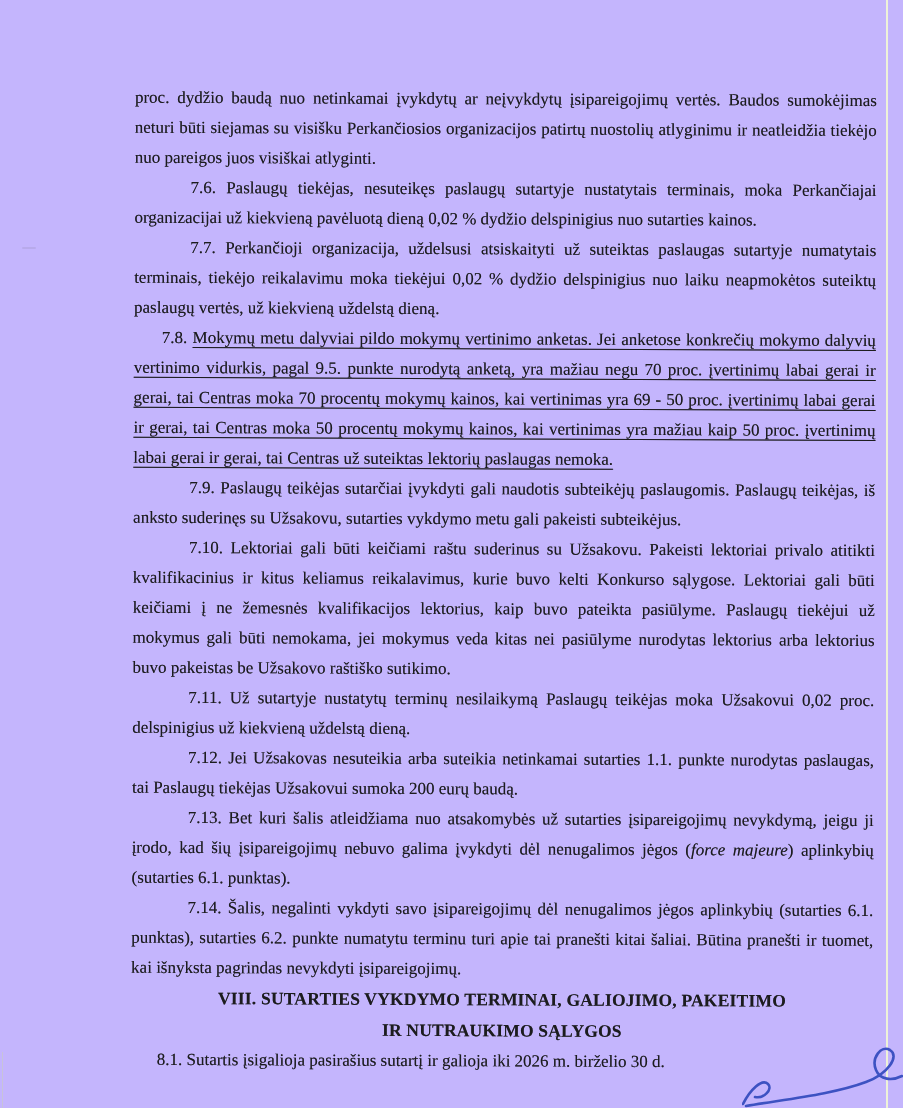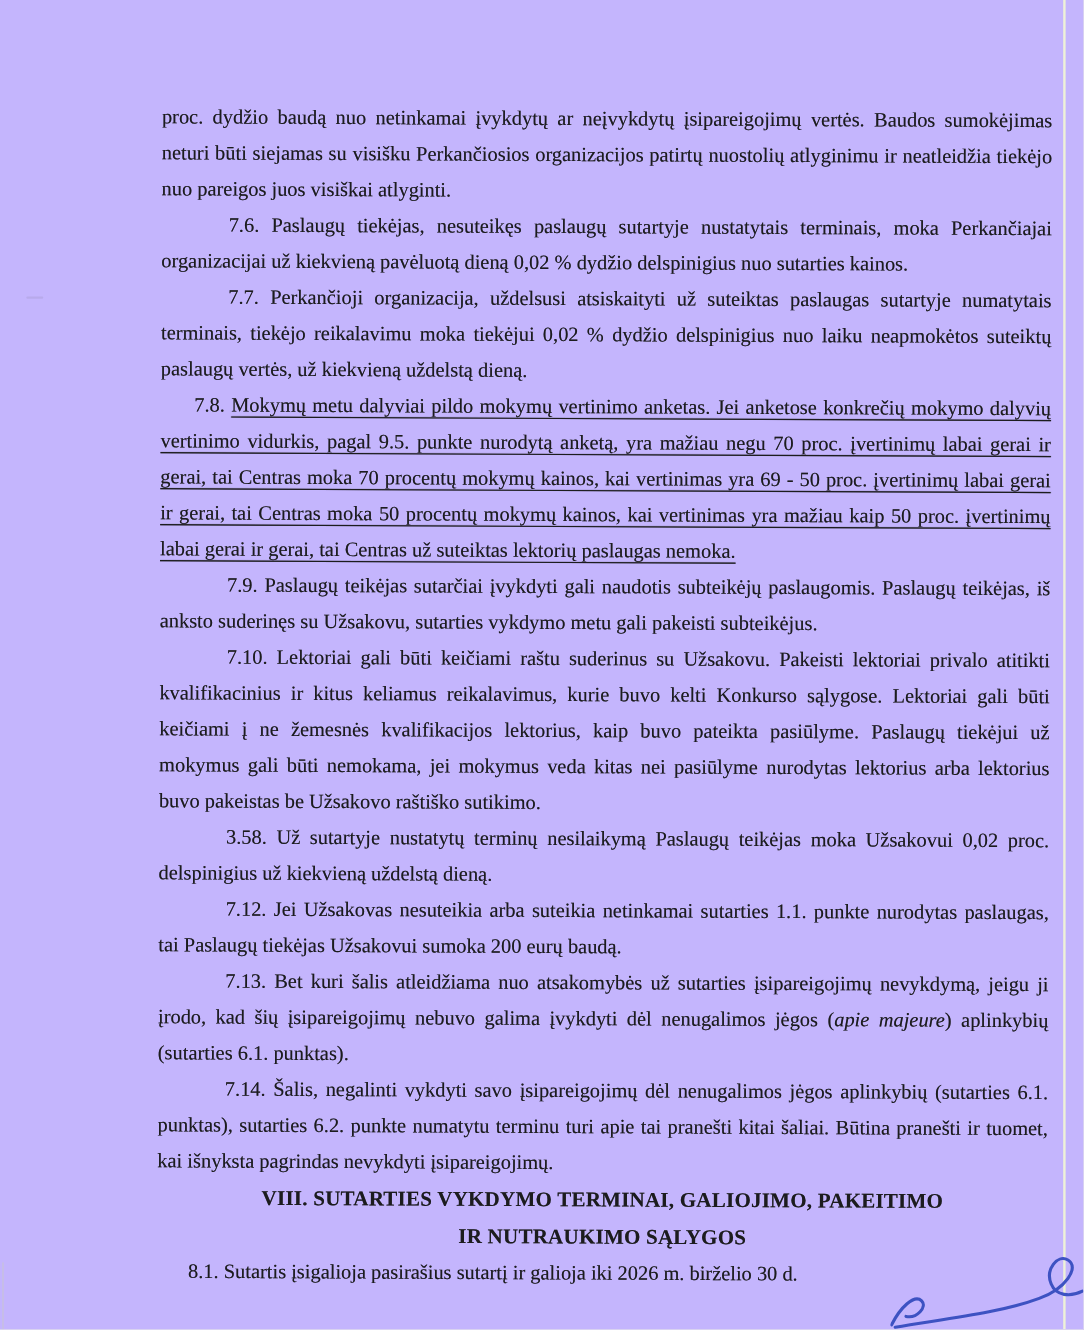--- a/index.html
+++ b/index.html
@@ -60,23 +60,23 @@
   <div class="artifact speck"></div>
 
   <div class="content">
     <div>
         <p class="blk body"><span>proc. dydžio baudą nuo netinkamai įvykdytų ar neįvykdytų įsipareigojimų vertės. Baudos sumokėjimas neturi būti siejamas su visišku Perkančiosios organizacijos patirtų nuostolių atlyginimu ir neatleidžia tiekėjo nuo pareigos juos visiškai atlyginti.</span></p>
         <p class="blk body ind-large"><span>7.6. Paslaugų tiekėjas, nesuteikęs paslaugų sutartyje nustatytais terminais, moka Perkančiajai organizacijai už kiekvieną pavėluotą dieną 0,02 % dydžio delspinigius nuo sutarties kainos.</span></p>
         <p class="blk body ind-large"><span>7.7. Perkančioji organizacija, uždelsusi atsiskaityti už suteiktas paslaugas sutartyje numatytais terminais, tiekėjo reikalavimu moka tiekėjui 0,02 % dydžio delspinigius nuo laiku neapmokėtos suteiktų paslaugų vertės, už kiekvieną uždelstą dieną.</span></p>
         <p class="blk body ind-small"><span>7.8. </span><span class="ul">Mokymų metu dalyviai pildo mokymų vertinimo anketas. Jei anketose konkrečių mokymo dalyvių vertinimo vidurkis, pagal 9.5. punkte nurodytą anketą, yra mažiau negu 70 proc. įvertinimų labai gerai ir gerai, tai Centras moka 70 procentų mokymų kainos, kai vertinimas yra 69 - 50 proc. įvertinimų labai gerai ir gerai, tai Centras moka 50 procentų mokymų kainos, kai vertinimas yra mažiau kaip 50 proc. įvertinimų labai gerai ir gerai, tai Centras už suteiktas lektorių paslaugas nemoka.</span></p>
         <p class="blk body ind-large"><span>7.9. Paslaugų teikėjas sutarčiai įvykdyti gali naudotis subteikėjų paslaugomis. Paslaugų teikėjas, iš anksto suderinęs su Užsakovu, sutarties vykdymo metu gali pakeisti subteikėjus.</span></p>
         <p class="blk body ind-large"><span>7.10. Lektoriai gali būti keičiami raštu suderinus su Užsakovu. Pakeisti lektoriai privalo atitikti kvalifikacinius ir kitus keliamus reikalavimus, kurie buvo kelti Konkurso sąlygose. Lektoriai gali būti keičiami į ne žemesnės kvalifikacijos lektorius, kaip buvo pateikta pasiūlyme. Paslaugų tiekėjui už mokymus gali būti nemokama, jei mokymus veda kitas nei pasiūlyme nurodytas lektorius arba lektorius buvo pakeistas be Užsakovo raštiško sutikimo.</span></p>
-        <p class="blk body ind-large"><span>3.58. Už sutartyje nustatytų terminų nesilaikymą Paslaugų teikėjas moka Užsakovui 0,02 proc. delspinigius už kiekvieną uždelstą dieną.</span></p>
+        <p class="blk body ind-large"><span>7.11. Už sutartyje nustatytų terminų nesilaikymą Paslaugų teikėjas moka Užsakovui 0,02 proc. delspinigius už kiekvieną uždelstą dieną.</span></p>
         <p class="blk body ind-large"><span>7.12. Jei Užsakovas nesuteikia arba suteikia netinkamai sutarties 1.1. punkte nurodytas paslaugas, tai Paslaugų tiekėjas Užsakovui sumoka 200 eurų baudą.</span></p>
-        <p class="blk body ind-large"><span>7.13. Bet kuri šalis atleidžiama nuo atsakomybės už sutarties įsipareigojimų nevykdymą, jeigu ji įrodo, kad šių įsipareigojimų nebuvo galima įvykdyti dėl nenugalimos jėgos (</span><span class="it">apie majeure</span><span>) aplinkybių (sutarties 6.1. punktas).</span></p>
+        <p class="blk body ind-large"><span>7.13. Bet kuri šalis atleidžiama nuo atsakomybės už sutarties įsipareigojimų nevykdymą, jeigu ji įrodo, kad šių įsipareigojimų nebuvo galima įvykdyti dėl nenugalimos jėgos (</span><span class="it">force majeure</span><span>) aplinkybių (sutarties 6.1. punktas).</span></p>
         <p class="blk body ind-large"><span>7.14. Šalis, negalinti vykdyti savo įsipareigojimų dėl nenugalimos jėgos aplinkybių (sutarties 6.1. punktas), sutarties 6.2. punkte numatytu terminu turi apie tai pranešti kitai šaliai. Būtina pranešti ir tuomet, kai išnyksta pagrindas nevykdyti įsipareigojimų.</span></p>
       </div>
 
     <p class="heading">VIII. SUTARTIES VYKDYMO TERMINAI, GALIOJIMO, PAKEITIMO</p>
     <p class="heading second">IR NUTRAUKIMO SĄLYGOS</p>
 
     <p class="closing">8.1. Sutartis įsigalioja pasirašius sutartį ir galioja iki 2026 m. birželio 30 d.</p>
   </div>
 
   <svg class="signature" viewBox="0 0 161 72" fill="none">

